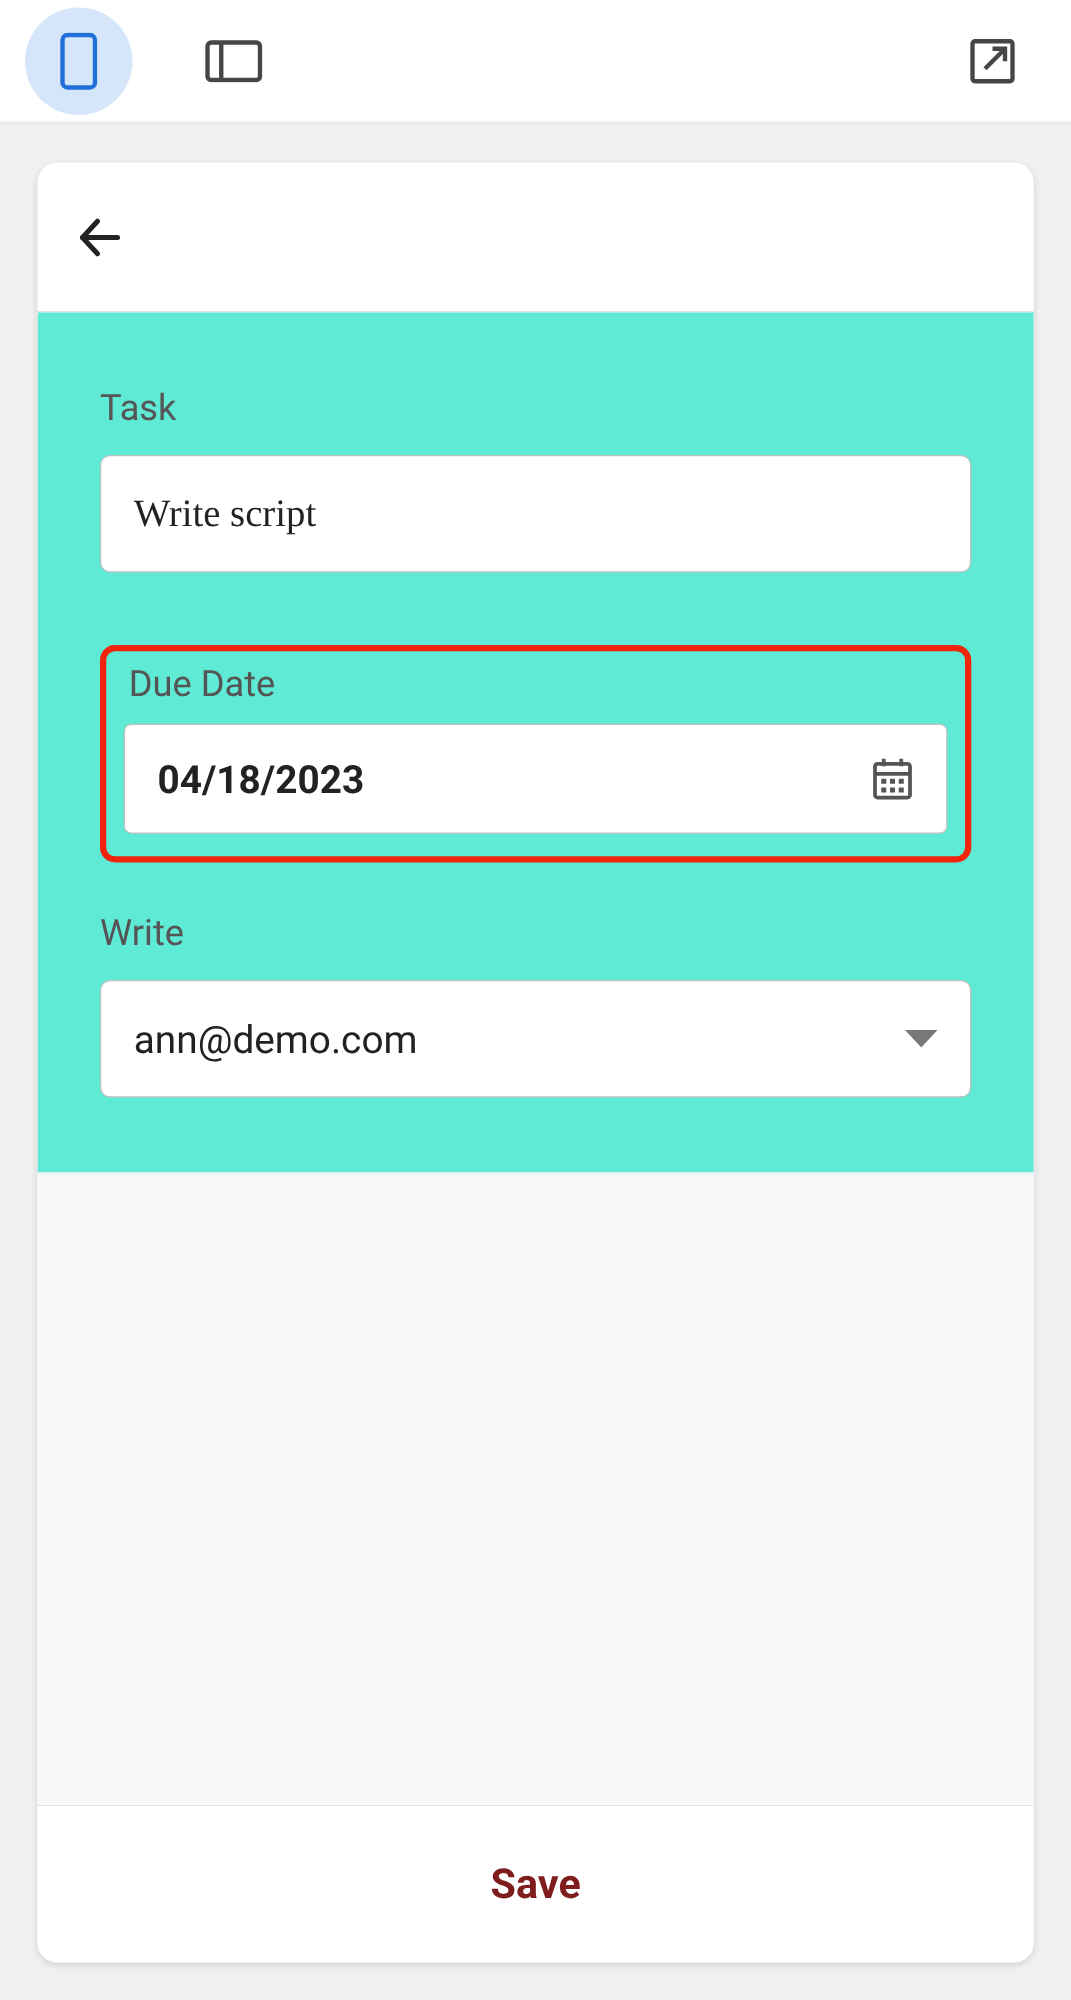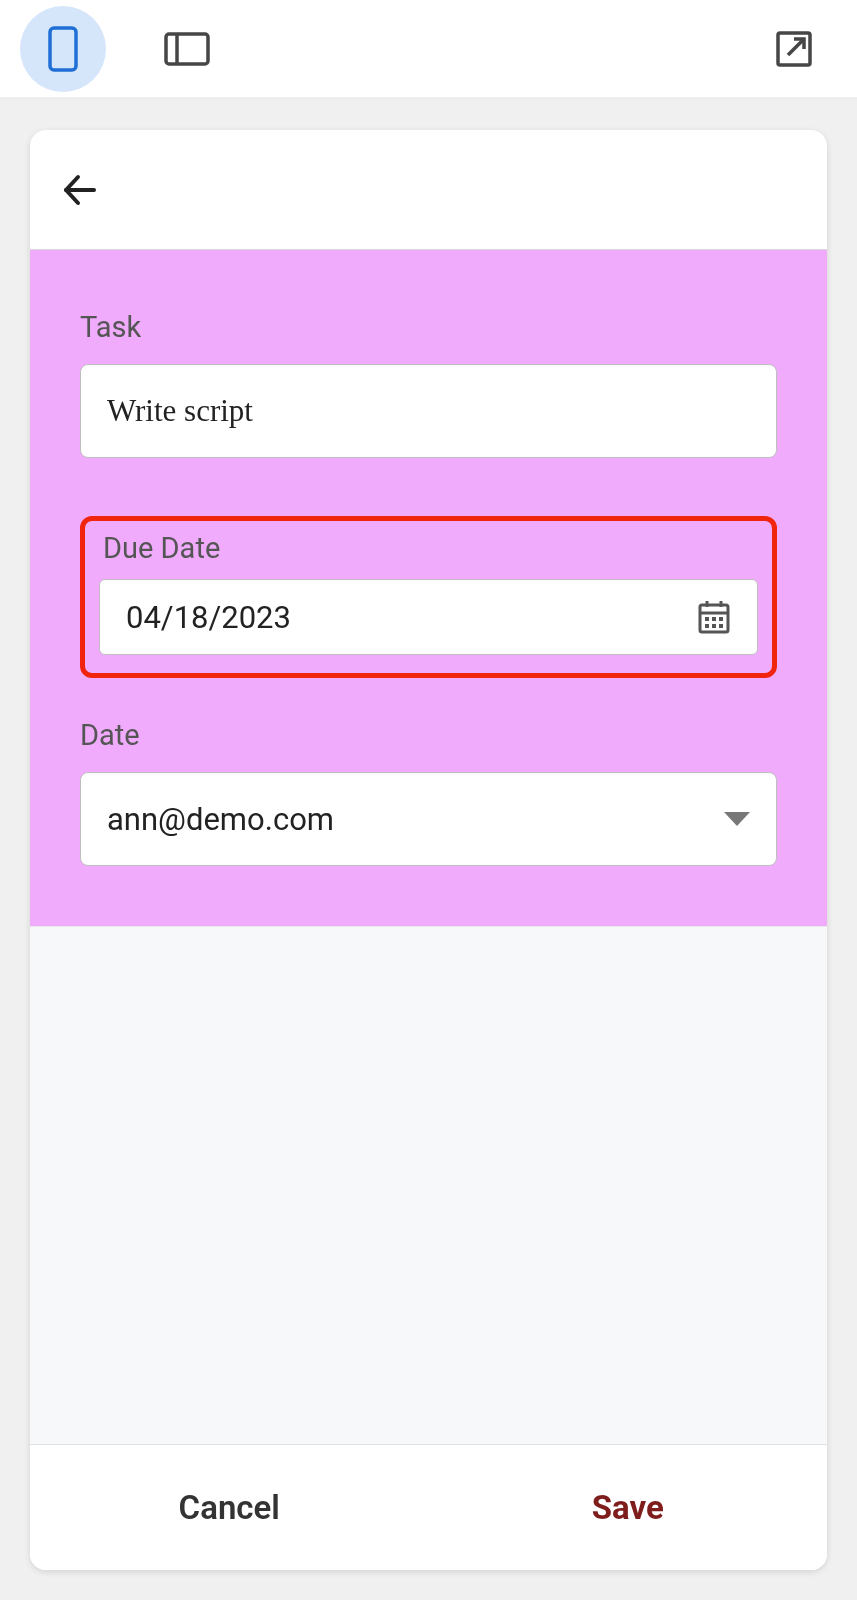--- a/index.html
+++ b/index.html
@@ -53,21 +53,21 @@
       align-items: center;
       padding: 0 30px;
       border-bottom: 1px solid #d9d9d9;
     }
     .back-arrow {
       width: 38px; height: 38px;
       cursor: pointer;
     }
     .form-body {
       padding: 60px 50px 40px 50px;
-      background: #f0abfc;
+      background: #5eead4;
     }
     .form-group { margin-bottom: 58px; }
     .form-label {
       font-size: 29px;
       color: #555;
       margin-bottom: 20px;
       display: block;
     }
     .input-box {
       width: 100%;
@@ -87,21 +87,21 @@
       font-size: 31px; color: #222;
       font-family: Liberation Serif, serif;
     }
     .highlight-box {
       border: 5px solid #f1240e;
       border-radius: 12px;
       padding: 10px 14px 18px 14px;
       margin-bottom: 40px;
     }
     .highlight-box .form-label { margin-bottom: 14px; padding-left: 4px; }
-    .highlight-box .input-box { height: 76px; border-radius: 6px; }
+    .highlight-box .input-box { height: 88px; border-radius: 6px; font-weight: bold; }
     .chevron-down-icon {
       width: 0; height: 0;
       border-left: 13px solid transparent;
       border-right: 13px solid transparent;
       border-top: 14px solid #787878;
     }
     .spacer-band {
       flex: 1;
       background: #f6f8fa;
       border-top: 1px solid #eaeaea;
@@ -188,29 +188,28 @@
             <rect x="15" y="18" width="4" height="4" fill="#555"></rect>
             <rect x="22" y="18" width="4" height="4" fill="#555"></rect>
             <rect x="8" y="25" width="4" height="4" fill="#555"></rect>
             <rect x="15" y="25" width="4" height="4" fill="#555"></rect>
             <rect x="22" y="25" width="4" height="4" fill="#555"></rect>
           </svg>
         </div>
       </div>
 
       <div class="form-group" style="margin-bottom:20px;">
-        <label class="form-label">Date</label>
+        <label class="form-label">Write</label>
         <div class="input-box">
           <span>ann@demo.com</span>
           <div class="chevron-down-icon"></div>
         </div>
       </div>
 
     </div>
 
     <div class="spacer-band"></div>
 
     <div class="actions-bar">
-      <button class="action-btn cancel-btn">Cancel</button>
       <button class="action-btn save-btn">Save</button>
     </div>
   </div>
 </div>
 
 </body></html>

